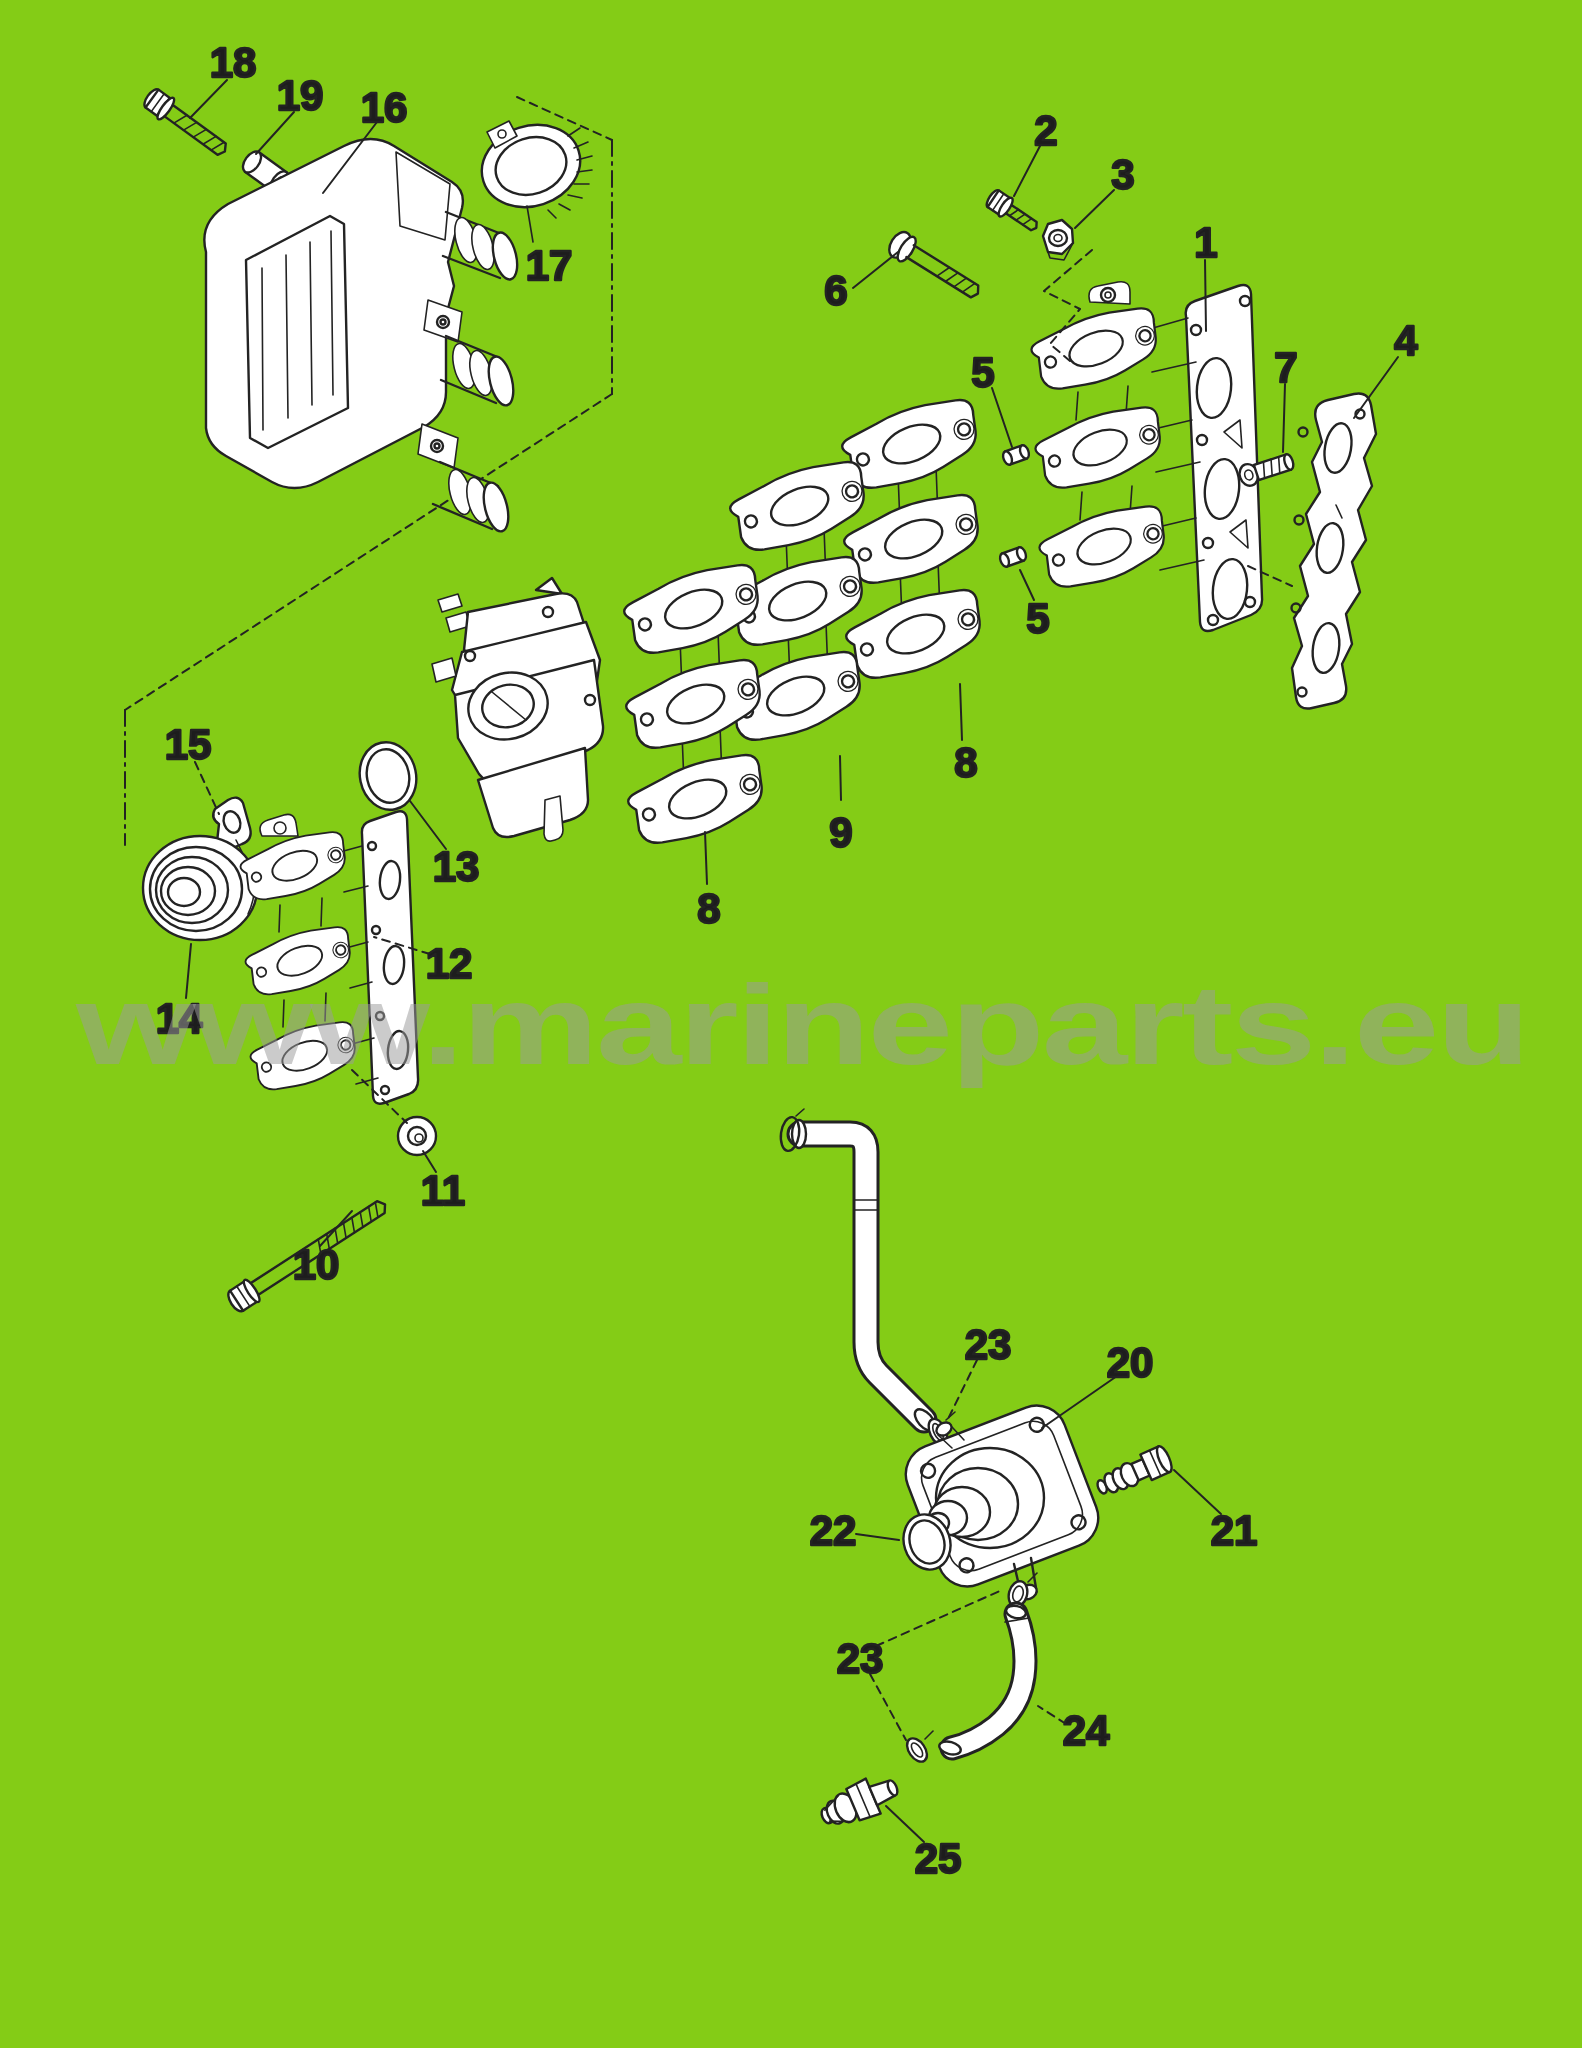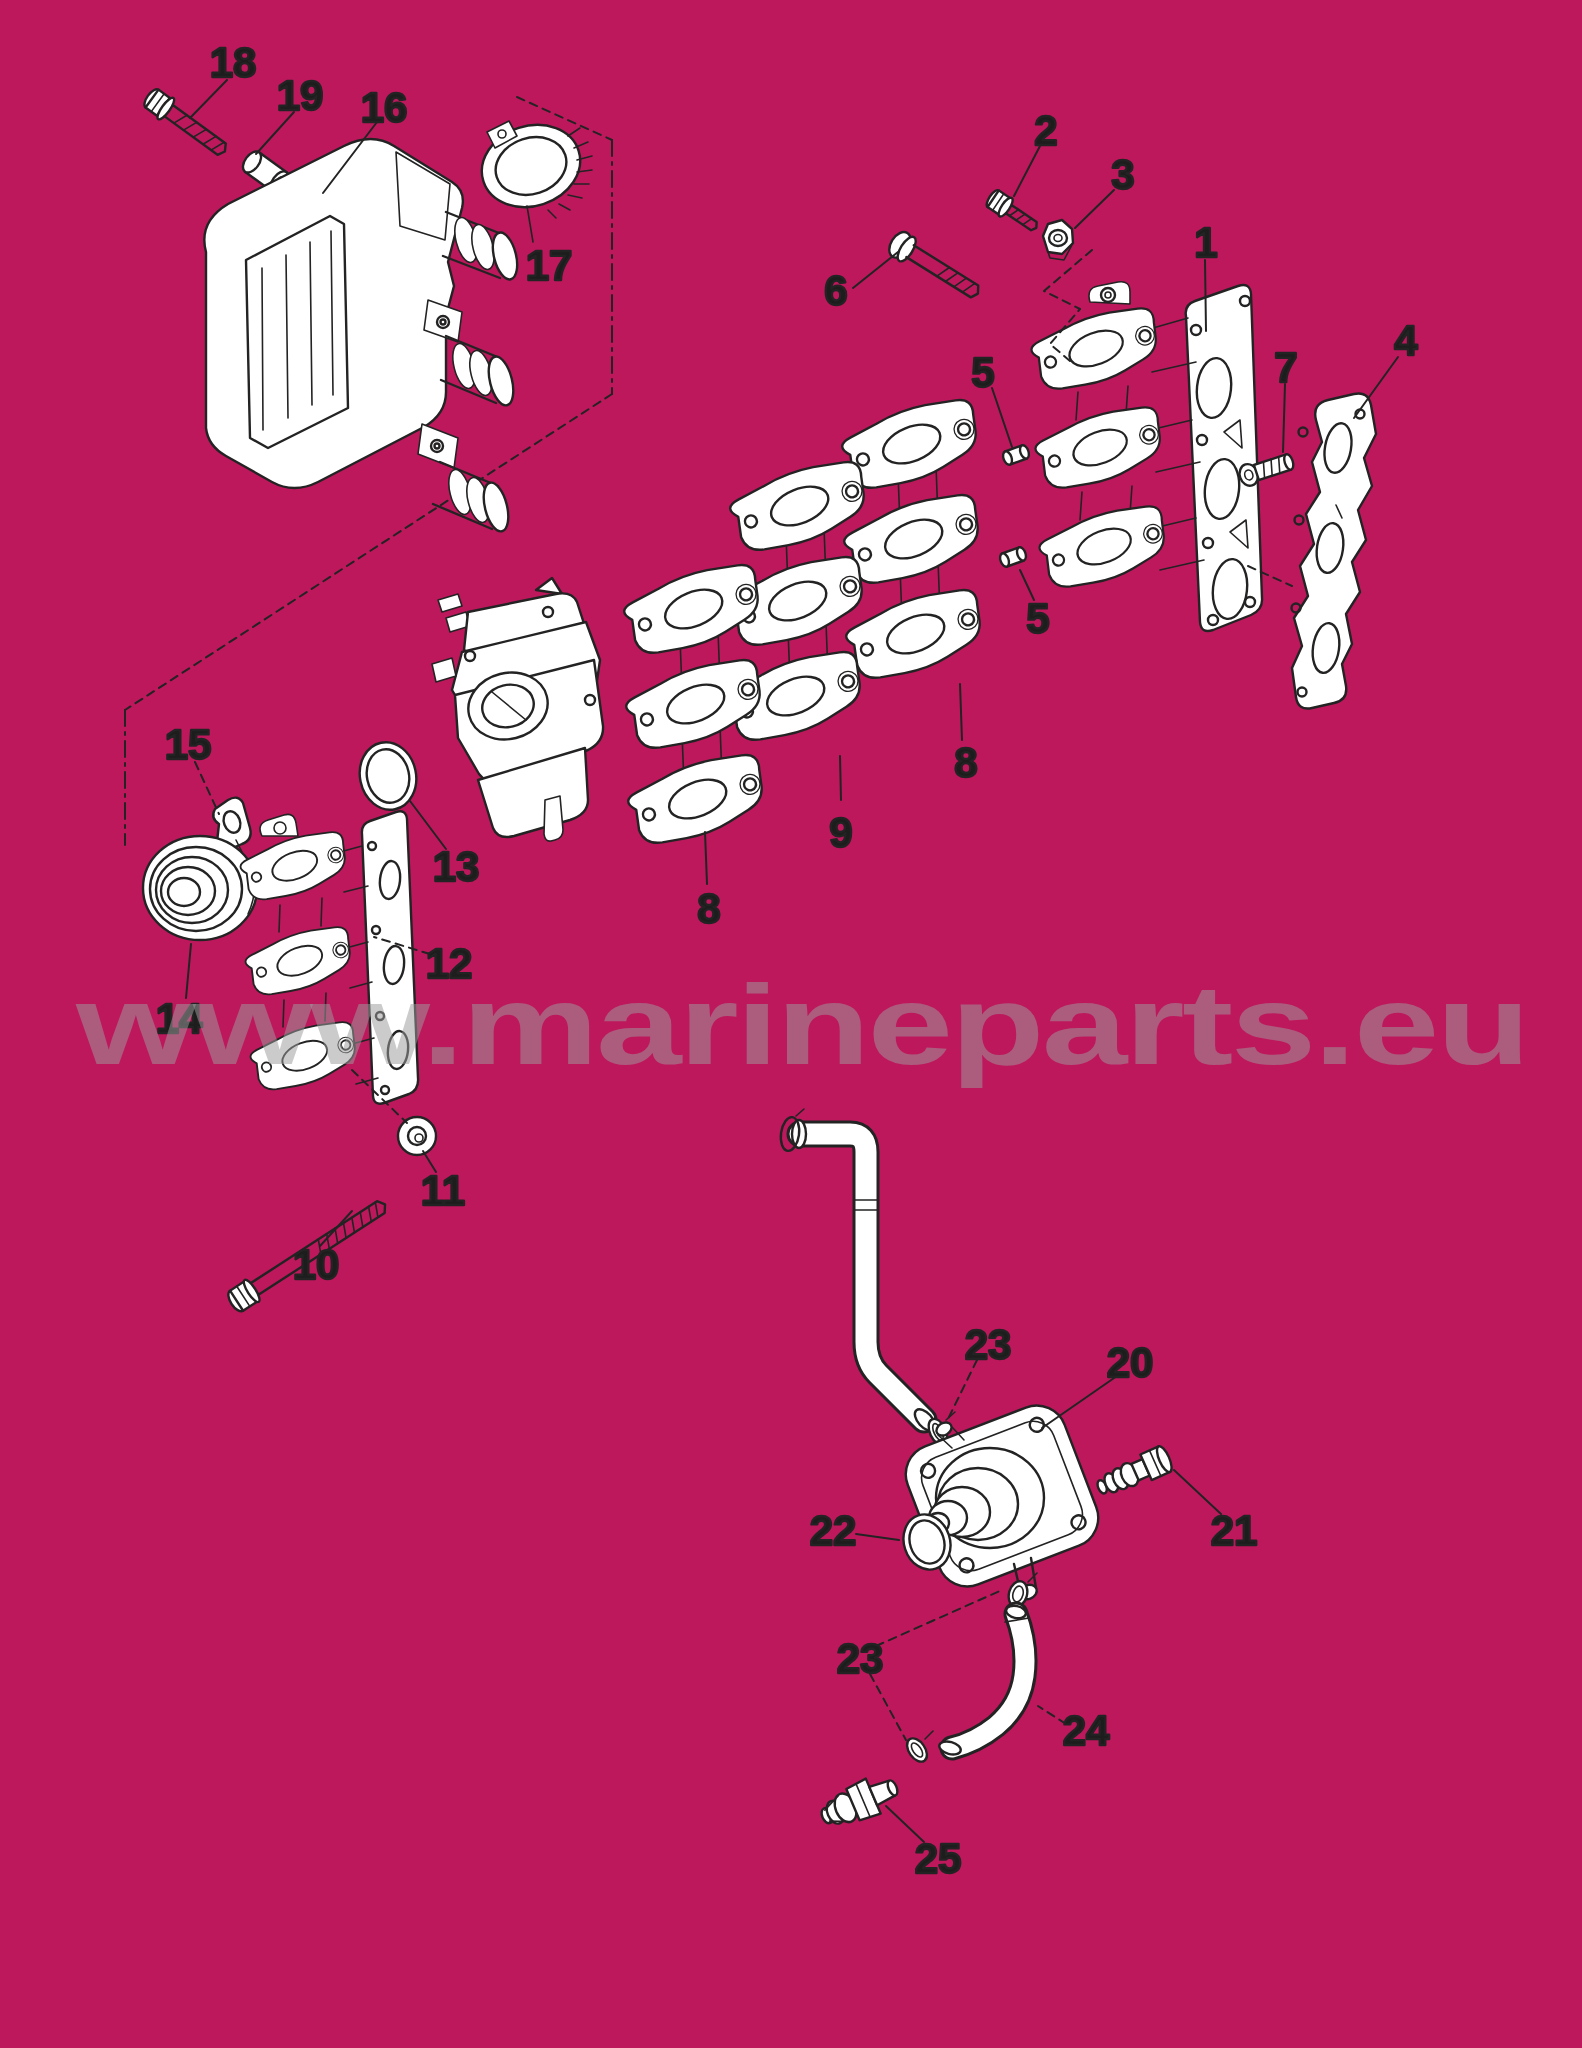--- a/index.html
+++ b/index.html
@@ -1,16 +1,16 @@
 <!DOCTYPE html>
 <html><head>
 <meta charset="utf-8">
 <style>
   html,body{margin:0;padding:0;background:#ffffff;}
-  #page{position:relative;width:1582px;height:2048px;background:#be185d;overflow:hidden;
+  #page{position:relative;width:1582px;height:2048px;background:#84cc16;overflow:hidden;
         font-family:"Liberation Sans",sans-serif;}
   svg{position:absolute;left:0;top:0;}
   .ink{stroke:#232323;fill:none;stroke-width:2.4;stroke-linecap:round;stroke-linejoin:round;}
   .wfill{fill:#ffffff;}
   .thin{stroke-width:1.6;}
   .leader{stroke:#232323;stroke-width:2;fill:none;}
   .dash{stroke-dasharray:8 6;}
   .dashdot{stroke-dasharray:16 6 3 6;}
   .callout{font:bold 42px "Liberation Sans",sans-serif;fill:#1d1d1d;text-anchor:middle;}
   .wmark{font:bold 114px "Liberation Sans",sans-serif;letter-spacing:-2px;}

